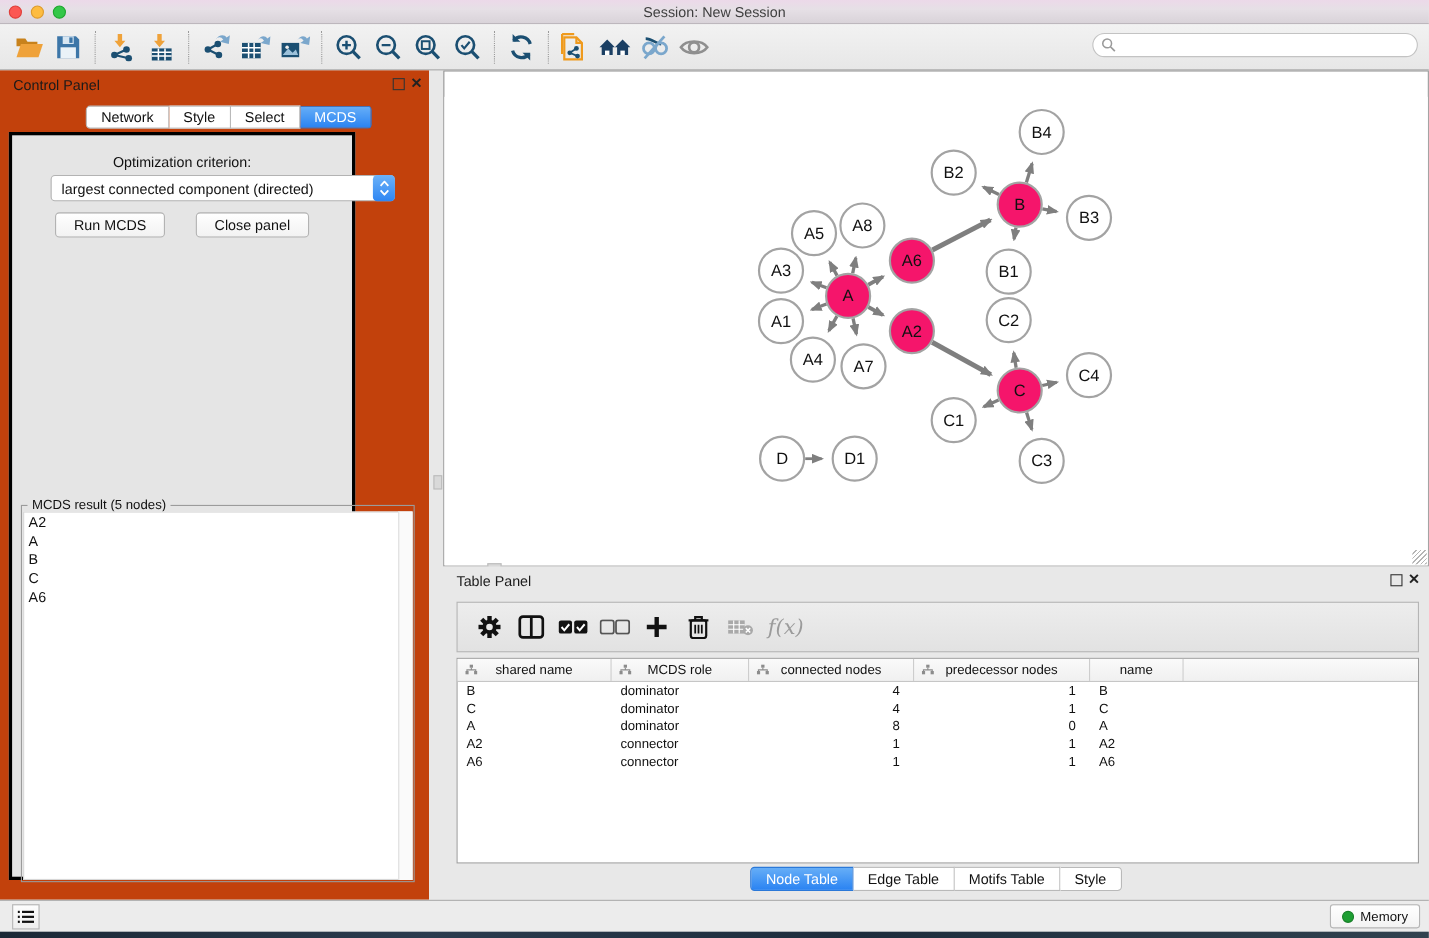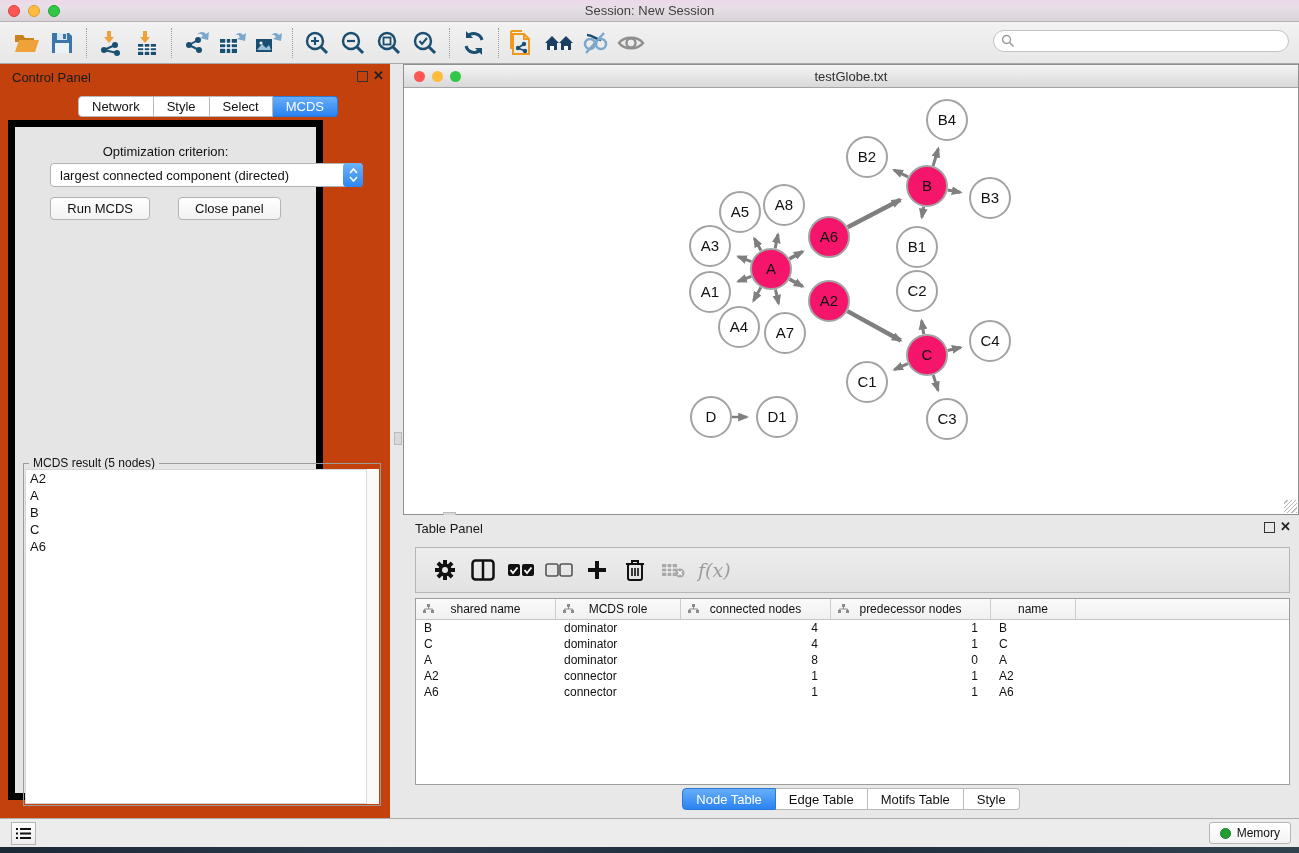--- a/index.html
+++ b/index.html
@@ -40,21 +40,21 @@
   .cp-float { right:22px; } .cp-close { right:6px; }
 
   .cp-tabs { position:absolute; left:78px; top:32px; display:flex; }
   .tab { height:21px; padding:0 13px; background:#fff; border:1px solid #b9b9b9; border-left:none;
     font-size:13px; display:flex; align-items:center; color:#111; }
   .tab:first-child { border-left:1px solid #b9b9b9; border-radius:4px 0 0 4px; }
   .tab:last-child { border-radius:0 4px 4px 0; }
   .tab.selected { background:linear-gradient(#66aef7,#2a83f2); border-color:#2a78d8; color:#fff; }
 
   .cp-body { position:absolute; left:8px; top:56px; width:315px; height:680px; background:#e5e5e5;
-    border:7px solid #000000; }
+    border:3px solid #000000; }
   .opt-label { position:absolute; left:0; width:100%; top:17px; text-align:center; font-size:13px; color:#111; }
   .dropdown { position:absolute; left:35px; top:36px; width:313px; height:24px; background:#fff;
     border:1px solid #b3b3b3; border-radius:4px; display:flex; align-items:center; }
   .dropdown-text { font-size:13px; margin-left:9px; flex:1; }
   .dropdown-stepper { width:20px; height:24px; margin:-1px; background:linear-gradient(#6cb2f8,#2e86f3);
     border-radius:4px; display:flex; flex-direction:column; align-items:center; justify-content:center; gap:2px; }
   .cp-buttons { position:absolute; left:0; top:70px; width:100%; display:flex; justify-content:center; gap:28px; }
   .btn { height:23px; padding:0 16px; background:linear-gradient(#ffffff,#f2f2f2); border:1px solid #b3b3b3;
     border-radius:4px; font-size:13px; display:flex; align-items:center; color:#111; }
 
@@ -315,28 +315,20 @@
             <div class="result-item">A6</div>
           </div>
           <div class="result-scroll"></div>
         </div>
       </div>
     </div>
 
     <div class="vsplit-grip"></div>
 
     <div class="net-window">
-      <div class="net-titlebar">
-        <div class="net-traffic">
-          <span class="ntl" style="background:#fc5753"></span>
-          <span class="ntl" style="background:#fdbc40"></span>
-          <span class="ntl" style="background:#33c748"></span>
-        </div>
-        <div class="net-title">testGlobe.txt</div>
-      </div>
       <div class="net-canvas">
         <svg id="netsvg" width="894" height="426">
             <defs>
               <marker id="arrow" viewBox="0 0 10 8" markerWidth="11" markerHeight="9" refX="8" refY="4" orient="auto" markerUnits="userSpaceOnUse">
                 <path d="M0 0 L10 4 L0 8 z" fill="#7F7F7F"></path>
               </marker>
             </defs>
             <line x1="356.96678911489033" y1="162.55183804995966" x2="350.33315840729955" y2="150.3545170714862" stroke="#7F7F7F" stroke-width="3" marker-end="url(#arrow)"></line>
             <line x1="371.1802584100922" y1="160.42026628877687" x2="374.02820227129683" y2="146.39961958746161" stroke="#7F7F7F" stroke-width="3" marker-end="url(#arrow)"></line>
             <line x1="347.35035698573034" y1="173.5911182077344" x2="334.0709185918138" y2="168.5841168460937" stroke="#7F7F7F" stroke-width="3" marker-end="url(#arrow)"></line>

